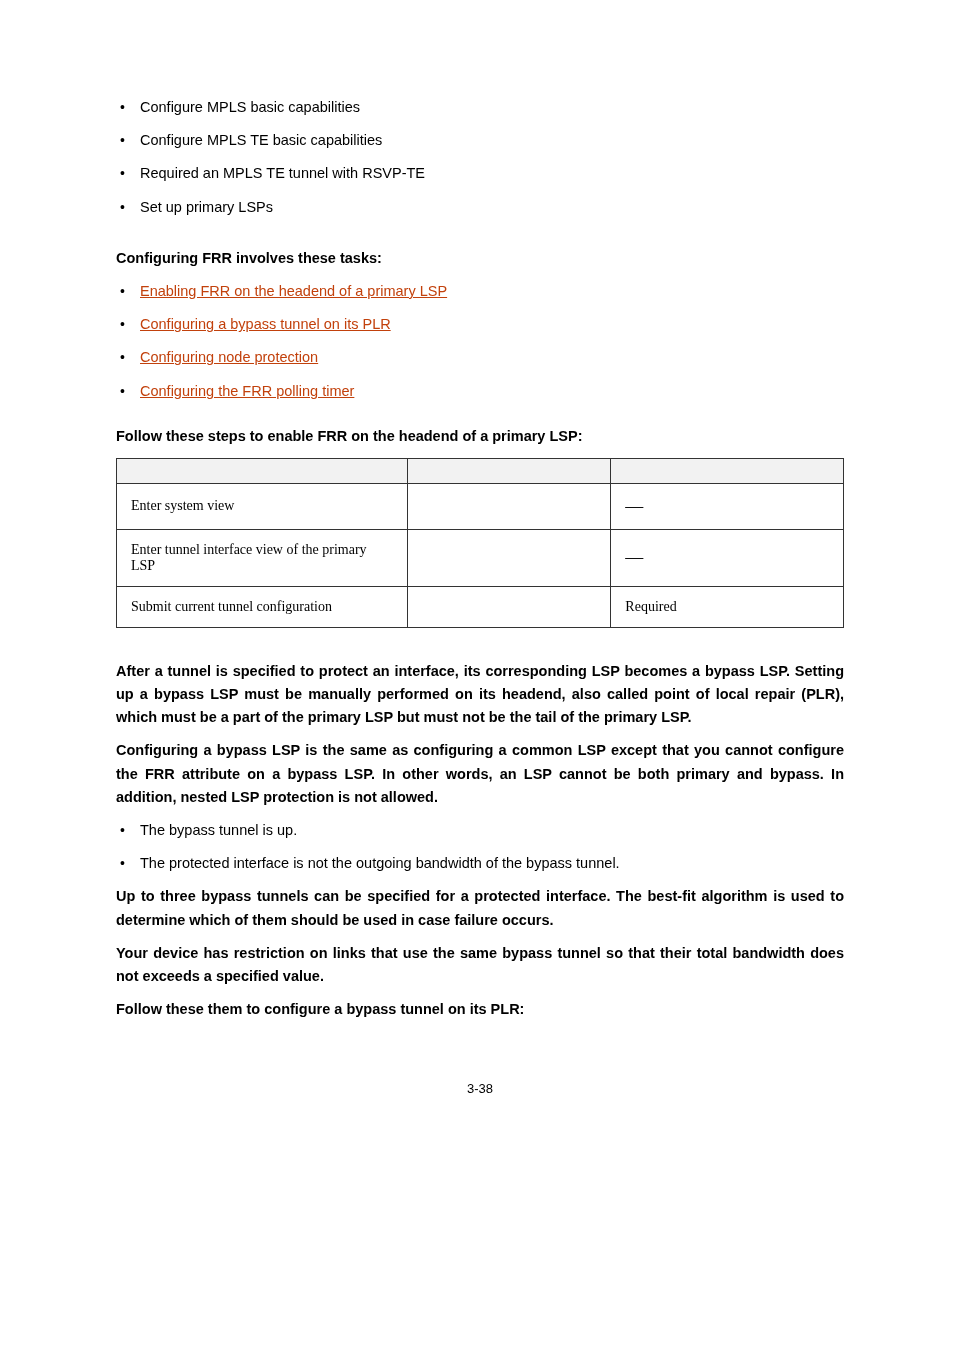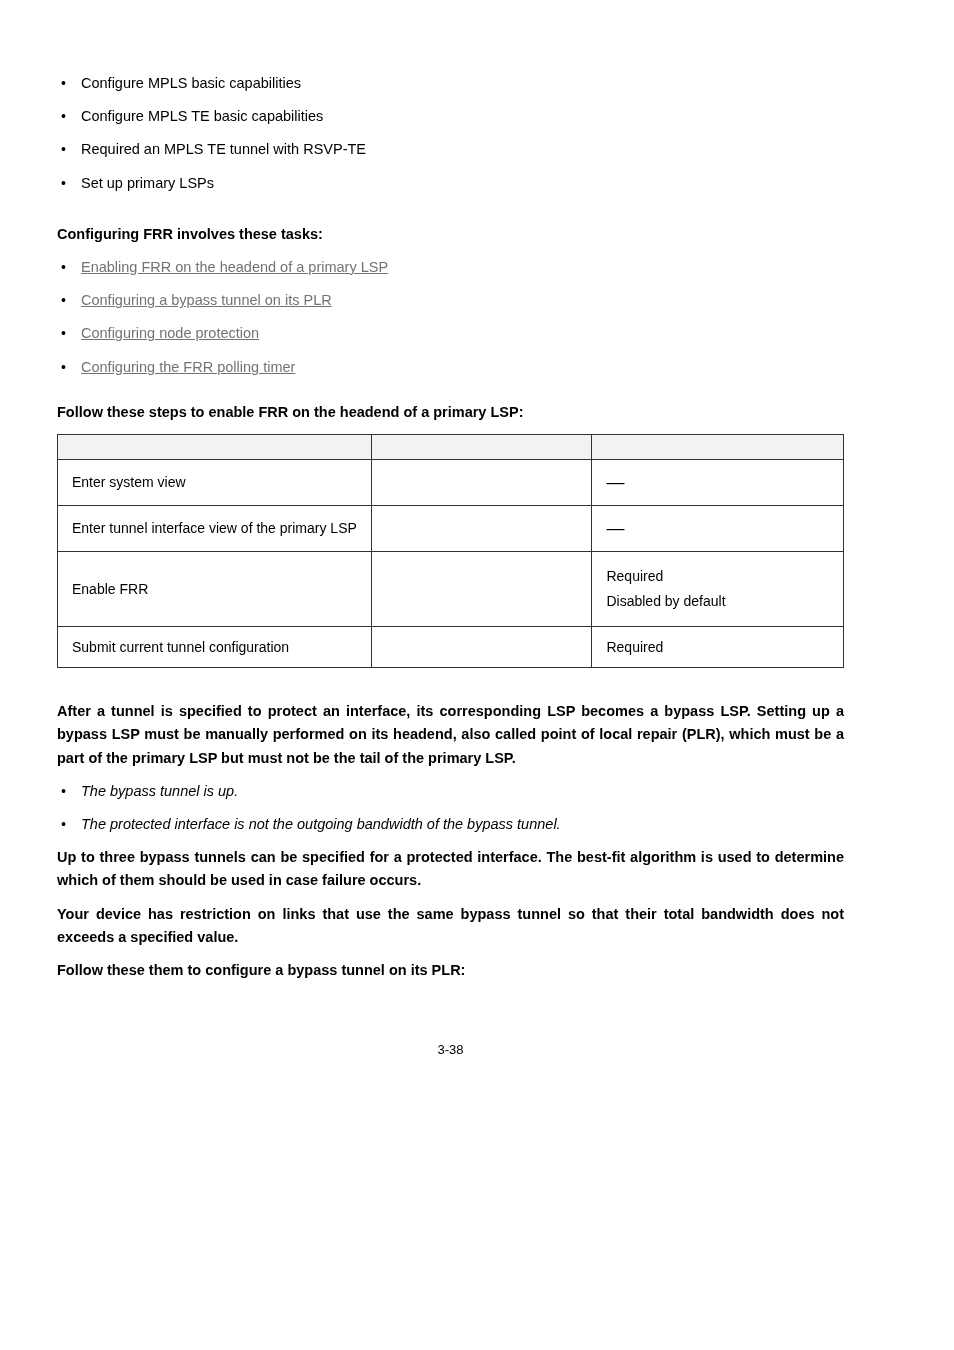--- a/index.html
+++ b/index.html
@@ -1,23 +1,23 @@
 <!DOCTYPE html>
 <html><head>
 <meta charset="utf-8">
 <style>
   * { box-sizing: border-box; margin: 0; padding: 0; }
   html, body { width: 954px; background: #fff; font-family: Arial, Helvetica, sans-serif; color: #000; }
-  .page { padding: 72px 110px 40px 57px; }
+  .page { padding: 72px 110px 40px 116px; margin-top: 24px; }
   ul.bullets { list-style: none; margin: 0 0 28px 0; }
   ul.bullets li { position: relative; padding-left: 24px; margin-bottom: 10px; font-size: 14.5px; line-height: 1.6; }
   ul.bullets li::before { content: "•"; position: absolute; left: 4px; top: 0; font-size: 14px; }
-  .link { color: #737373; text-decoration: underline; cursor: pointer; }
+  .link { color: #c2410c; text-decoration: underline; cursor: pointer; }
   .para { font-size: 14.5px; line-height: 1.6; margin: 0 0 10px 0; font-weight: bold; }
-  table.grid { width: 100%; border-collapse: collapse; margin: 6px 0 32px 0; }
+  table.grid { width: 100%; border-collapse: collapse; margin: 6px 0 32px 0; font-family: Liberation Serif, serif; }
   table.grid th, table.grid td { border: 1px solid #333; padding: 12px 14px; font-size: 14px; text-align: left; vertical-align: middle; }
   table.grid th { background: #f2f2f2; font-weight: normal; }
   .col-todo { width: 40%; }
   .col-cmd { width: 28%; }
   .col-rem { width: 32%; }
   .dash { font-size: 18px; }
   .remark-block { line-height: 1.8; }
   .footer { text-align: center; font-size: 13px; margin-top: 60px; }
   .just { text-align: justify; }
 </style>
@@ -57,40 +57,31 @@
         <td>Enter system view</td>
         <td></td>
         <td><span class="dash">—</span></td>
       </tr>
       <tr>
         <td>Enter tunnel interface view of the primary LSP</td>
         <td></td>
         <td><span class="dash">—</span></td>
       </tr>
       <tr>
-        <td>Enable FRR</td>
-        <td></td>
-        <td>
-          <div class="remark-block">
-            <div>Required</div>
-            <div>Disabled by default</div>
-          </div>
-        </td>
-      </tr>
-      <tr>
         <td>Submit current tunnel configuration</td>
         <td></td>
         <td>Required</td>
       </tr>
     </tbody>
   </table>
 
   <p class="para just">After a tunnel is specified to protect an interface, its corresponding LSP becomes a bypass LSP. Setting up a bypass LSP must be manually performed on its headend, also called point of local repair (PLR), which must be a part of the primary LSP but must not be the tail of the primary LSP.</p>
+  <p class="para just">Configuring a bypass LSP is the same as configuring a common LSP except that you cannot configure the FRR attribute on a bypass LSP. In other words, an LSP cannot be both primary and bypass. In addition, nested LSP protection is not allowed.</p>
 
-  <ul class="bullets" style="margin-bottom:8px;font-style:italic;">
+  <ul class="bullets" style="margin-bottom:8px;">
     <li>The bypass tunnel is up.</li>
     <li>The protected interface is not the outgoing bandwidth of the bypass tunnel.</li>
   </ul>
 
   <p class="para just">Up to three bypass tunnels can be specified for a protected interface. The best-fit algorithm is used to determine which of them should be used in case failure occurs.</p>
   <p class="para just">Your device has restriction on links that use the same bypass tunnel so that their total bandwidth does not exceeds a specified value.</p>
   <p class="para">Follow these them to configure a bypass tunnel on its PLR:</p>
 
   <div class="footer">3-38</div>
 </div>

